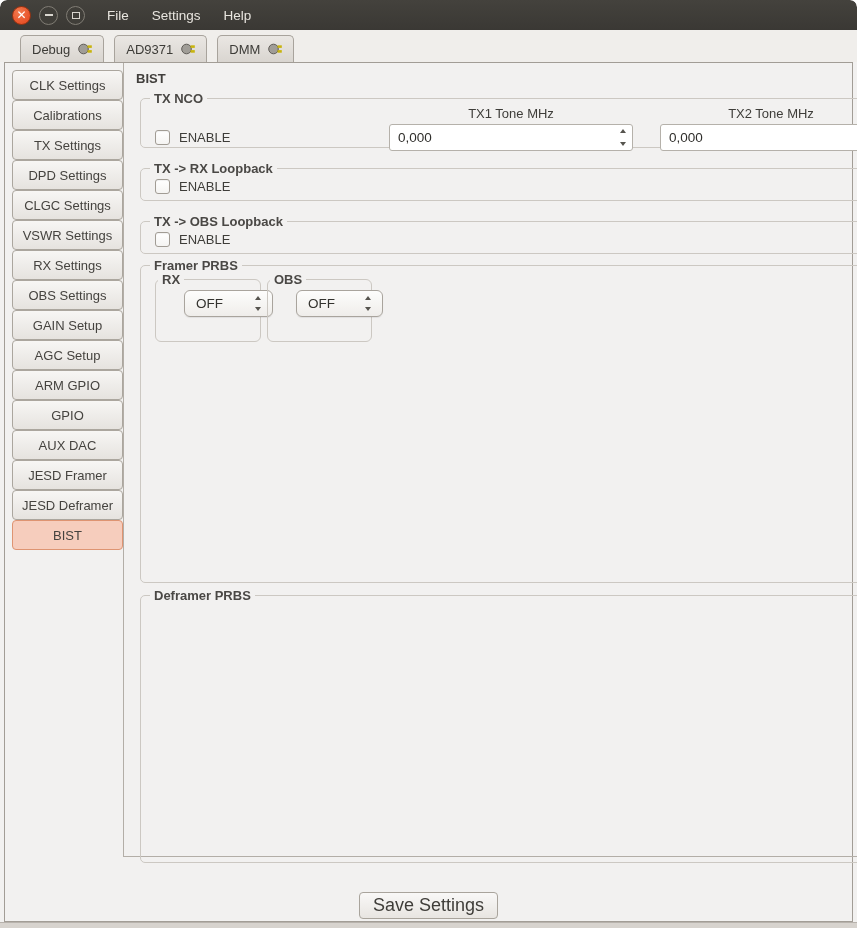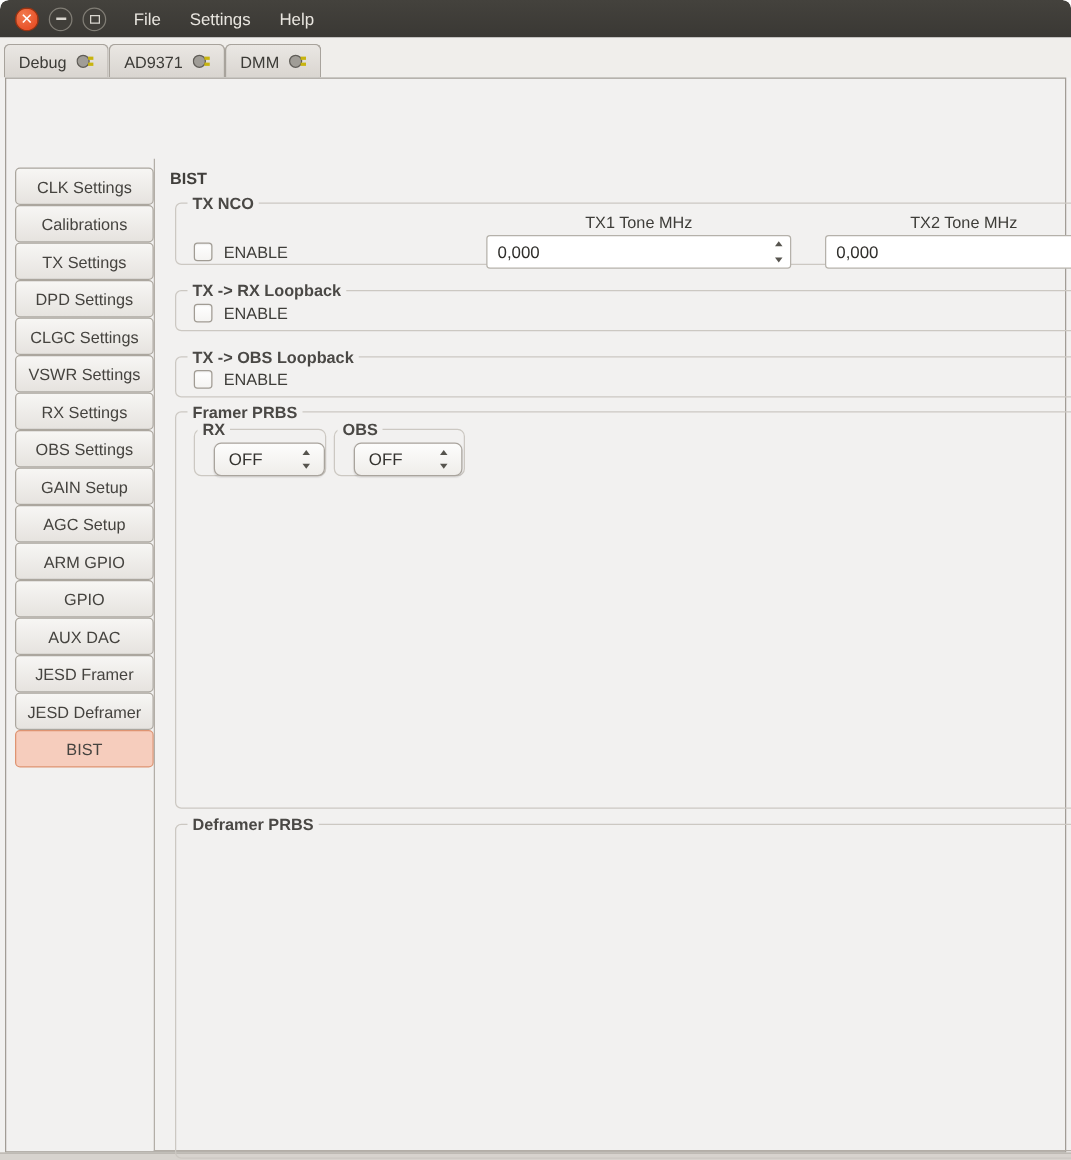--- a/index.html
+++ b/index.html
@@ -18,31 +18,31 @@
   .winbtn.close { background:radial-gradient(circle at 35% 30%, #f27a4e, #e8532a 70%);
                   border:1px solid #9b3311; color:#fff; font-size:12px; font-weight:bold; line-height:1; }
   .winbtn.plain { background:#403e39; border:1px solid #807d75; color:#d9d6cf; position:relative; }
   .glyph-min { width:8px; height:2px; background:#d9d6cf; }
   .glyph-max { width:8px; height:7px; border:1.5px solid #d9d6cf; }
   .menubar { display:flex; gap:23px; margin-left:22px; }
   .menu-item { color:#e8e5df; font-size:13.5px; cursor:default; }
 
   
   .tabbar { height:32px; background:#f0eeeb; display:flex; align-items:flex-end;
-            padding-left:3px; gap:0; position:relative; }
+            padding-left:20px; gap:10px; position:relative; }
   .tab { height:27px; display:flex; align-items:center; gap:8px; padding:0 11px;
          background:linear-gradient(#eae7e3,#d9d5d0); border:1px solid #a8a39c; border-bottom:none;
          border-radius:5px 5px 0 0; font-size:13px; color:#3c3b37; cursor:default; }
   .tab.active { height:31px; background:#f2f1f0; position:relative; z-index:3;
                 margin-bottom:-1px; }
   .plug-icon { display:inline-block; line-height:0; }
 
   
   .page { margin:0 4px; height:860px; background:#f2f1f0;
-          border:1px solid #a29d96; display:flex; flex-direction:row; position:relative; z-index:2;align-items:flex-end; }
+          border:1px solid #a29d96; display:flex; flex-direction:column; position:relative; z-index:2; }
   .content-row { height:794px; display:flex; }
 
   
   .sidebar { width:118px; padding:7px 0 0 7px; }
   .side-item { width:111px; height:30px; display:flex; align-items:center; justify-content:center;
                background:linear-gradient(#f7f6f4,#e6e3df); border:1px solid #aba69e;
                border-radius:4px; font-size:13px; color:#45433f; cursor:default; margin-top:0; }
   .side-item + .side-item { margin-top:0px; }
   .side-item.selected { background:#f6cdbd; border-color:#de9472; }
 
@@ -77,22 +77,22 @@
   .tri-down { width:0; height:0; border-left:3.5px solid transparent; border-right:3.5px solid transparent;
               border-top:4.5px solid #56544e; }
 
   
   .frame.loopback { height:33px; margin-top:20px; display:flex; align-items:center;
                     gap:9px; padding:4px 0 0 14px; }
 
   
   .frame.framer { margin-top:11px; height:318px; padding:13px 0 0 14px; }
   .framer-row { display:flex; gap:6px; }
-  .subframe { position:relative; border:1px solid #ccc8c2; border-radius:6px; height:38px;
-              padding:10px 0 0 15px; }
+  .subframe { position:relative; border:1px solid #ccc8c2; border-radius:6px; height:63px;
+              padding:10px 0 0 28px; }
   .subframe.rx { width:106px; }
   .subframe.obs { width:105px; }
   .subframe .frame-label { left:2px; background:#f2f1f0; }
   .spinner { position:relative; width:89px; height:27px; background:linear-gradient(#fdfdfc,#efedea);
              border:1px solid #a9a49d; border-radius:6px; font-size:13.5px; color:#34332f;
              line-height:25px; padding-left:11px; box-shadow:0 1px 1px rgba(0,0,0,.07); }
   .subframe.obs .spinner { width:87px; }
   .spinner .spin-arrows { right:5px; }
 
   

